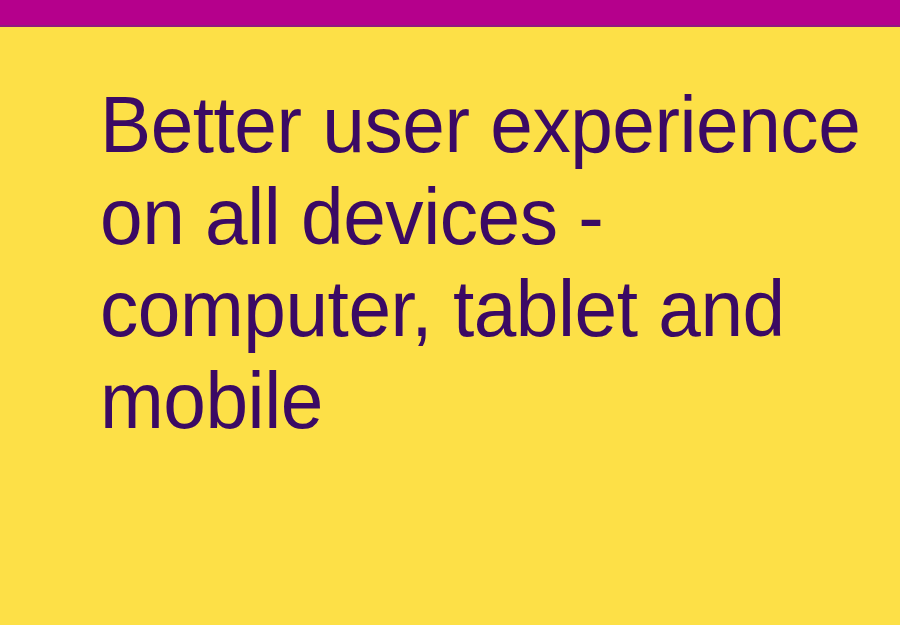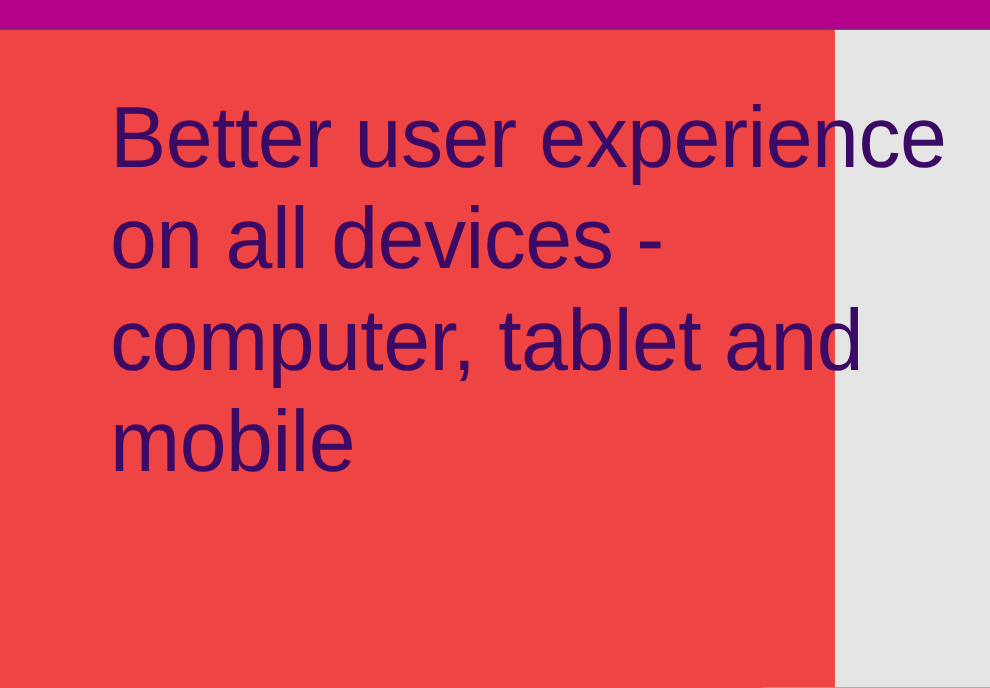--- a/index.html
+++ b/index.html
@@ -10,23 +10,23 @@
   body {
     width: 900px;
     height: 625px;
     overflow: hidden;
     background: #e6e5e5;
     font-family: "Liberation Sans", sans-serif;
   }
 
   .slide {
     position: relative;
-    width: 759px;
+    width: 900px;
     height: 625px;
-    background: #ef4444;
+    background: #fde047;
     box-sizing: border-box;
   }
 
   
   .top-band {
     position: absolute;
     top: 0;
     left: 0;
     width: 900px;
     height: 27px;

